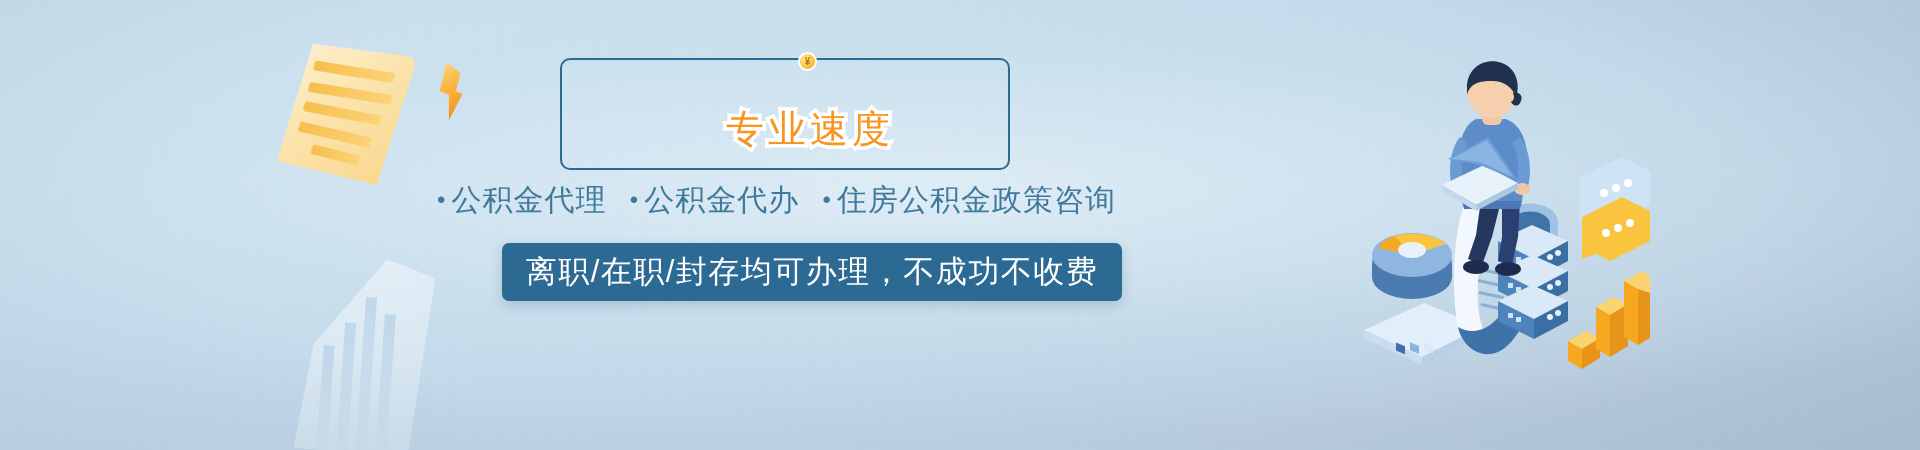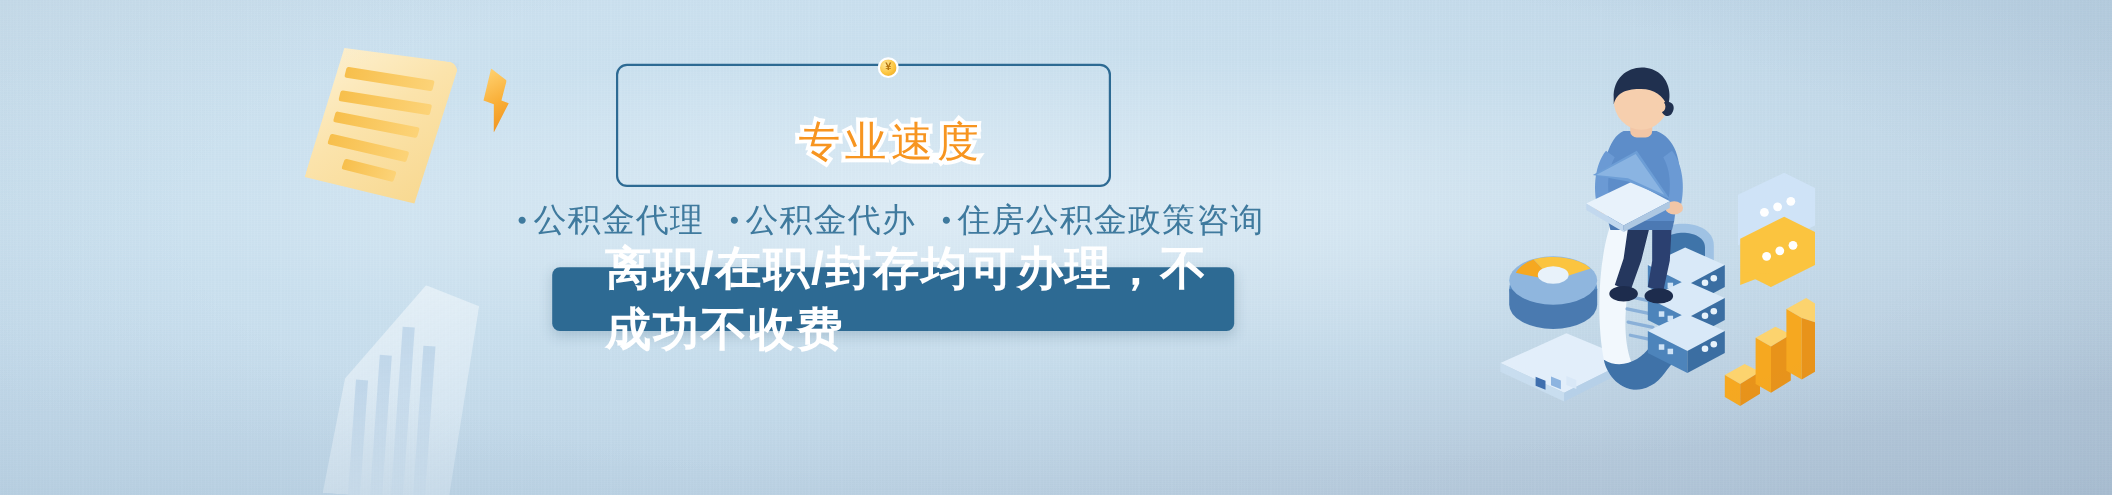--- a/index.html
+++ b/index.html
@@ -161,21 +161,20 @@
     color: #f79520;
     -webkit-text-stroke: 7px #ffffff;
     paint-order: stroke fill;
     padding: 0 16px;
   }
 
   .bullets {
     position: absolute;
     left: 0; top: 180px;
     width: 760px;
-    text-align: center;
     color: #3f7a9e;
     font-size: 30px;
     letter-spacing: 1px;
     z-index: 3;
   }
   .bullets .item { display: inline-block; margin: 0 7px; white-space: nowrap; }
   .bullets .dot { color: #3f7a9e; margin-right: 5px; font-size: 24px; vertical-align: 2px; }
 
   .cta {
     position: absolute;
@@ -184,24 +183,23 @@
     background: #2d6a93;
     border-radius: 7px;
     display: flex;
     align-items: center;
     justify-content: center;
     box-shadow: 0 4px 12px rgba(40,80,110,0.22);
     z-index: 3;
   }
   .cta span {
     color: #ffffff;
-    font-size: 42px;
-    font-weight: bold;
+    font-size: 31px;
+    font-weight: normal;
     letter-spacing: 1.5px;
-    margin-left: 48px;
   }
 
   
   #illus {
     position: absolute;
     right: 270px; top: 45px;
     width: 300px; height: 330px;
   }
   #illus svg { display: block; width: 100%; height: 100%; }
 </style>

